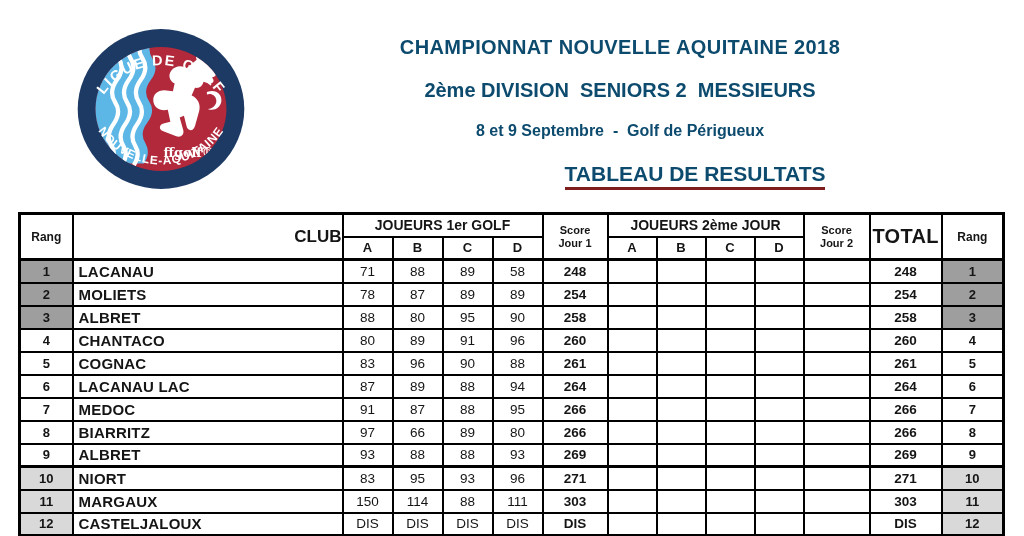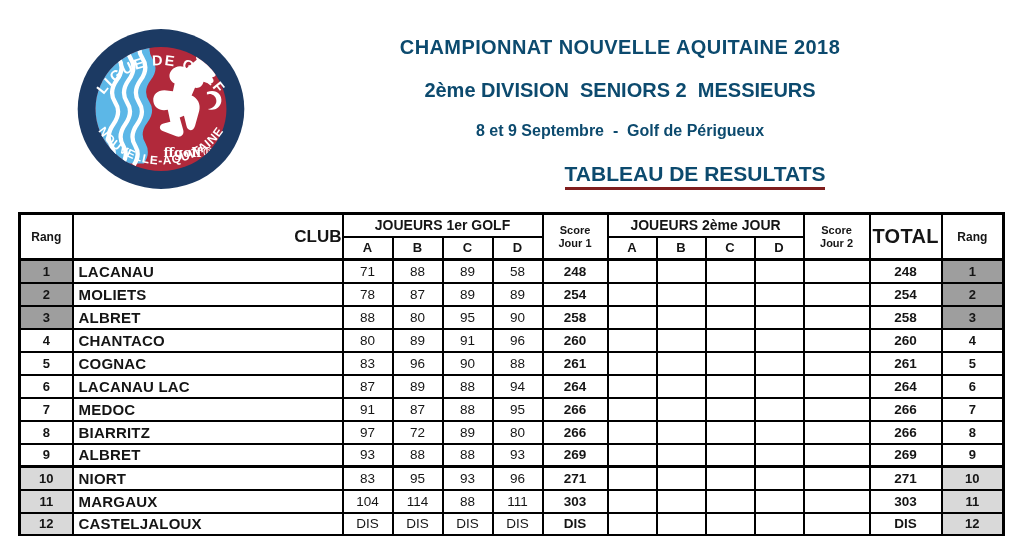--- a/index.html
+++ b/index.html
@@ -242,21 +242,21 @@
     <td class="num"></td>
     <td class="num"></td>
     <td class="num score"></td>
     <td class="num score">266</td>
     <td class="rank">7</td>
   </tr>
       <tr>
     <td class="rank">8</td>
     <td class="club">BIARRITZ</td>
     <td class="num">97</td>
-    <td class="num">72</td>
+    <td class="num">66</td>
     <td class="num">89</td>
     <td class="num">80</td>
     <td class="num score">266</td>
     <td class="num"></td>
     <td class="num"></td>
     <td class="num"></td>
     <td class="num"></td>
     <td class="num score"></td>
     <td class="num score">266</td>
     <td class="rank">8</td>
@@ -289,21 +289,21 @@
     <td class="num"></td>
     <td class="num"></td>
     <td class="num"></td>
     <td class="num score"></td>
     <td class="num score">271</td>
     <td class="rank">10</td>
   </tr>
       <tr class="hl-light">
     <td class="rank">11</td>
     <td class="club">MARGAUX</td>
-    <td class="num">104</td>
+    <td class="num">150</td>
     <td class="num">114</td>
     <td class="num">88</td>
     <td class="num">111</td>
     <td class="num score">303</td>
     <td class="num"></td>
     <td class="num"></td>
     <td class="num"></td>
     <td class="num"></td>
     <td class="num score"></td>
     <td class="num score">303</td>

